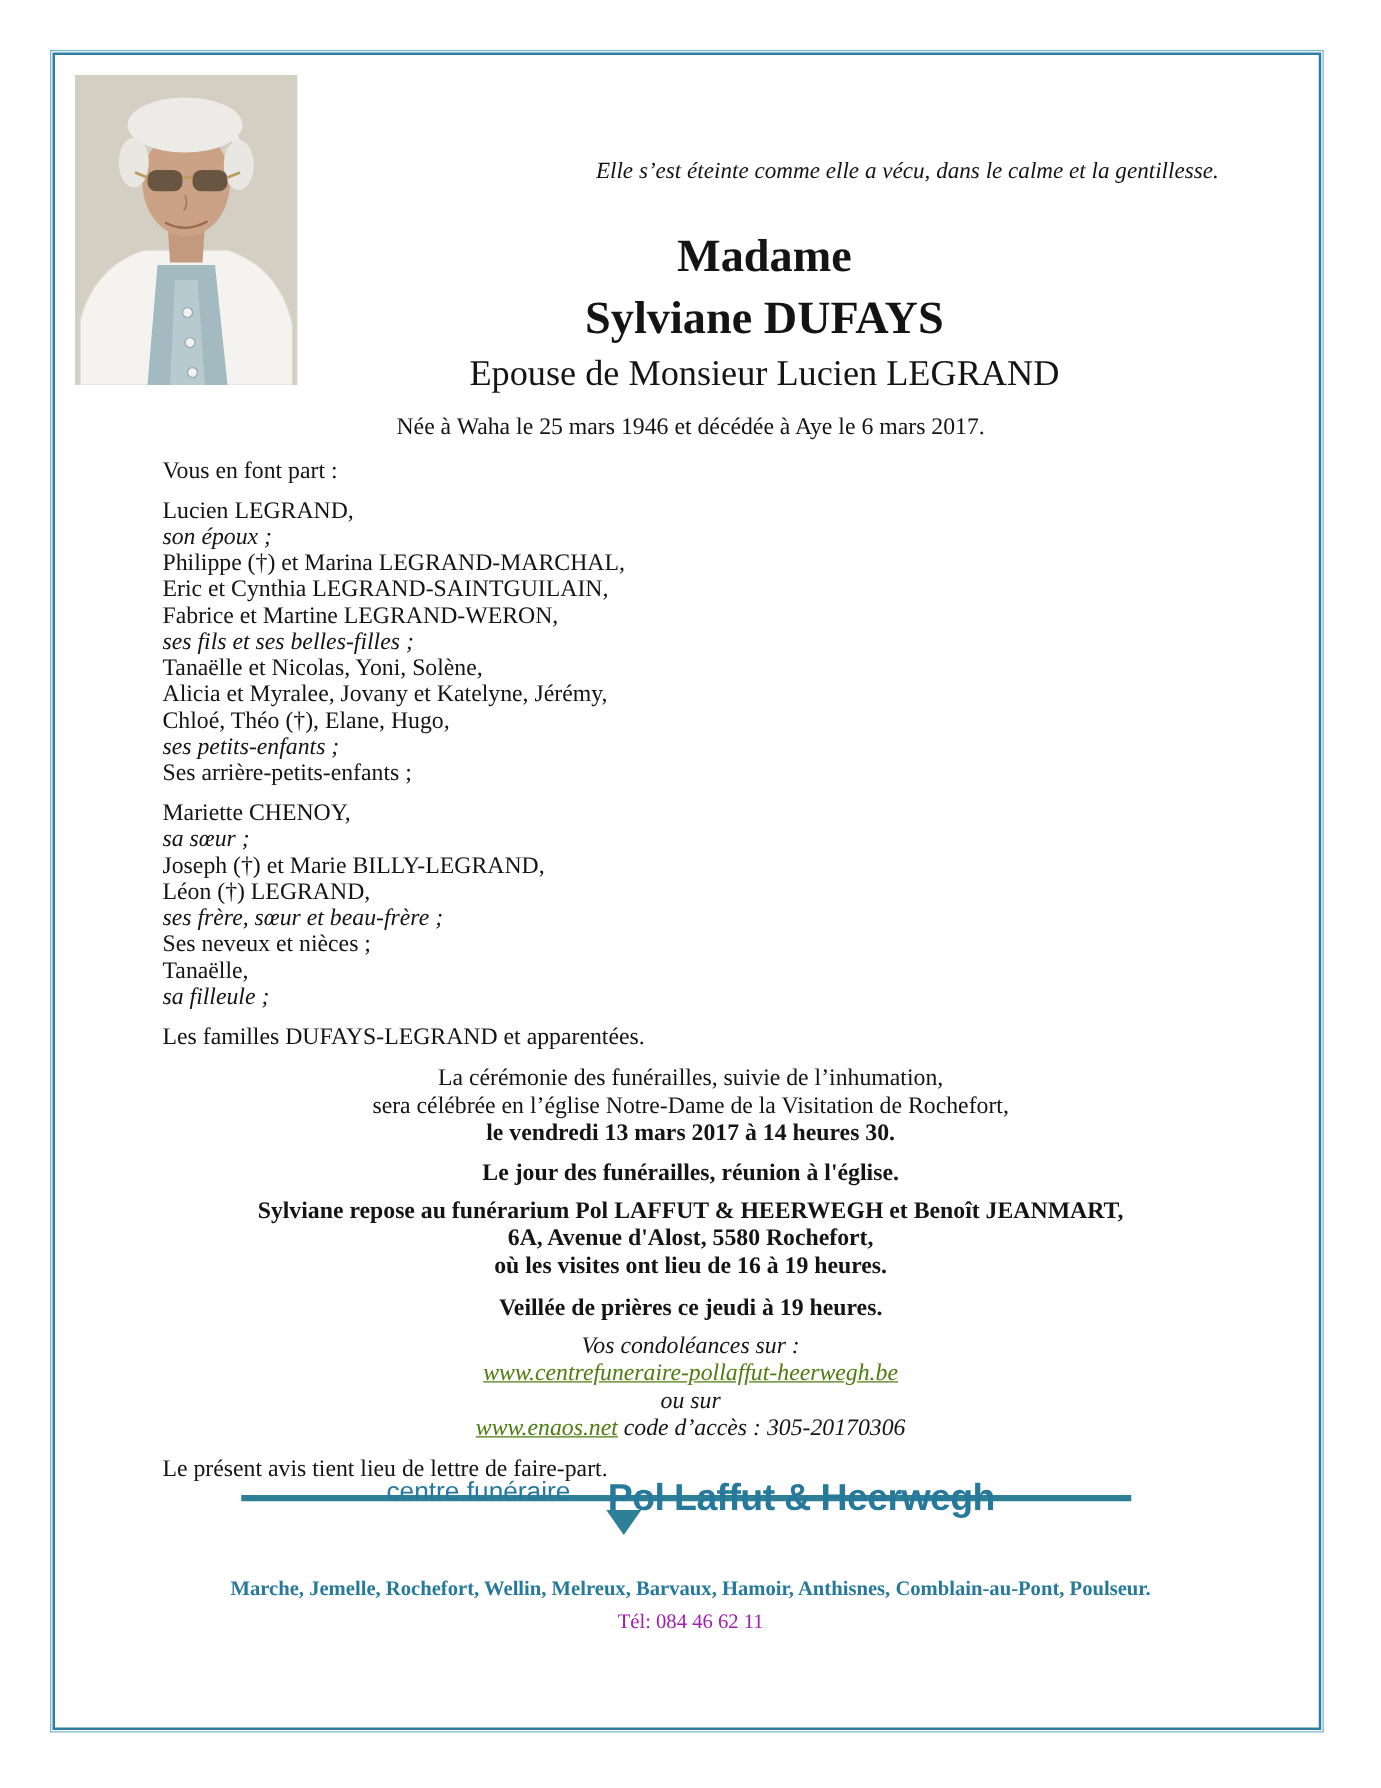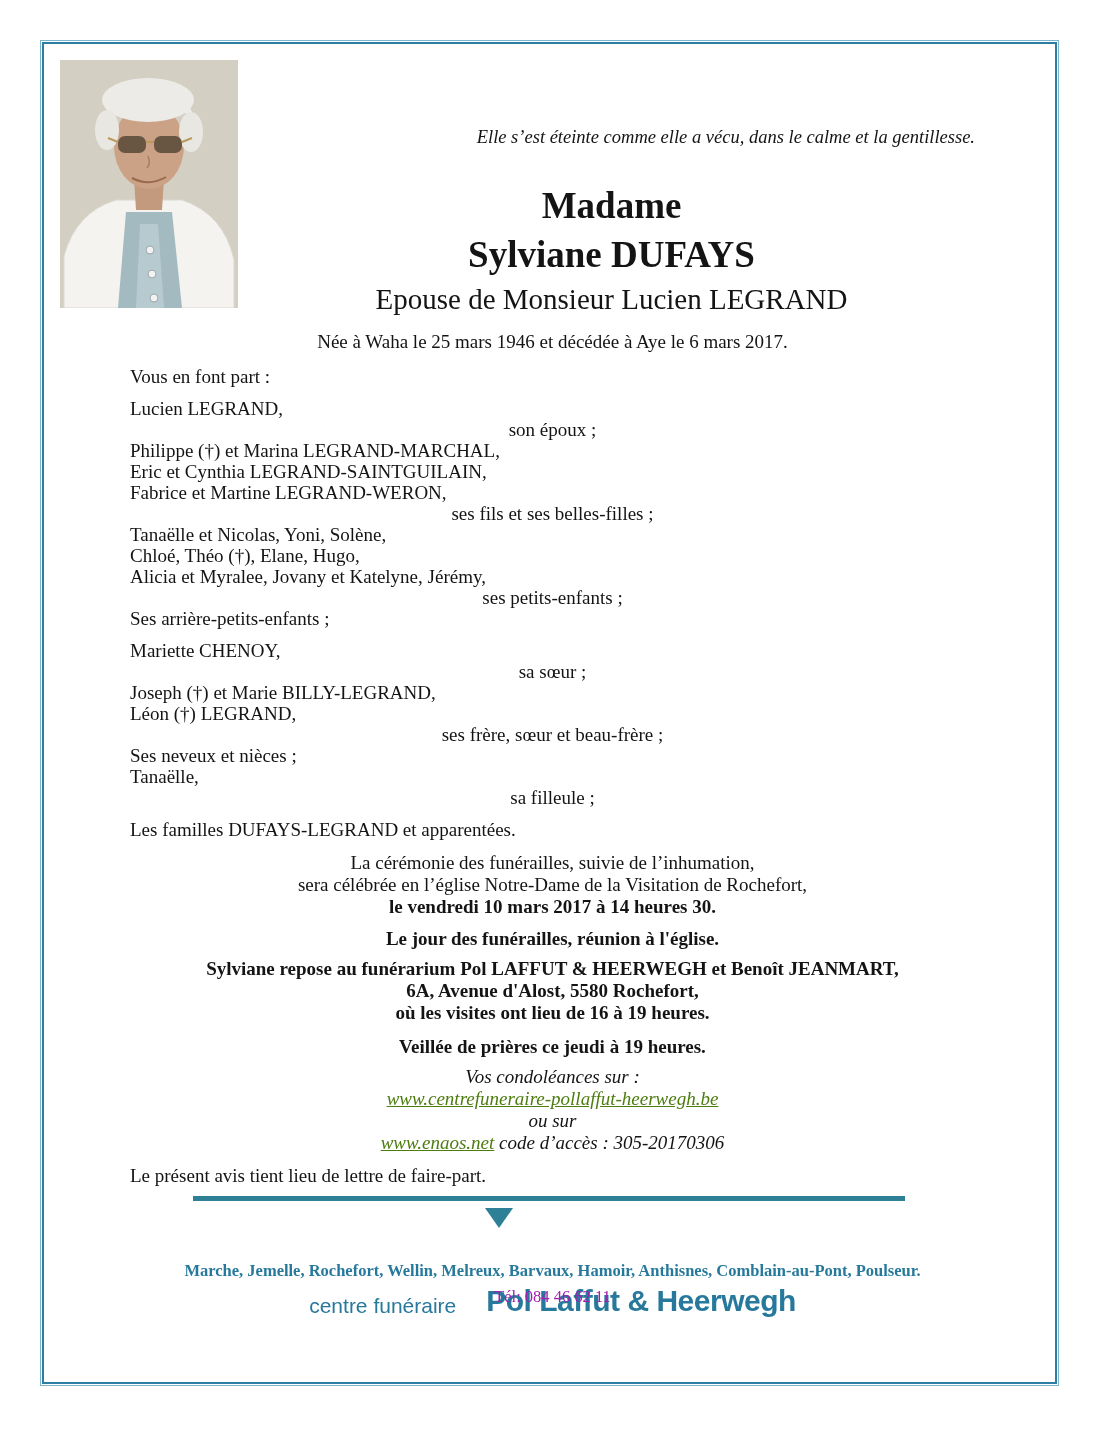--- a/index.html
+++ b/index.html
@@ -18,42 +18,42 @@
          font-style:italic;font-size:18.5px;}
 
   .titleblock{position:absolute;left:130px;top:181px;width:845px;
               box-sizing:border-box;padding-left:118px;text-align:center;}
   .t1{font-weight:bold;font-size:37px;line-height:49px;}
   .t2{font-size:29px;line-height:40px;}
 
   .birth{position:absolute;left:130px;top:331px;width:845px;text-align:center;font-size:19px;}
 
   .family{position:absolute;left:130px;top:366px;width:845px;font-size:19px;line-height:21px;}
-  .fam-label{text-align:center;}
+  .fam-label{text-align:left;font-style:italic;}
   .gap{margin-top:11px;}
   .intro{margin-bottom:11px;}
 
   .ceremony{position:absolute;left:130px;top:852px;width:845px;text-align:center;
             font-size:19px;line-height:22px;}
   .bold{font-weight:bold;}
   .italic{font-style:italic;}
   .mt8{margin-top:8px;}
   .mt10{margin-top:10px;}
   .mt12{margin-top:12px;}
   .link{color:#4d7c0f;text-decoration:underline;font-style:italic;cursor:pointer;}
 
   .notice{position:absolute;left:130px;top:1165px;font-size:19px;}
 
   
   .rule{position:absolute;left:193px;top:1196px;width:712px;height:5px;background:#2d8096;}
   .triangle{position:absolute;left:485px;top:1208px;width:0;height:0;
             border-left:14px solid transparent;border-right:14px solid transparent;
             border-top:20px solid #2d8096;}
-  .brandrow{position:absolute;left:130px;top:1284px;width:845px;display:flex;
-            justify-content:center;align-items:flex-end;gap:30px;
+  .brandrow{position:absolute;left:130px;top:1182px;width:845px;display:flex;
+            justify-content:center;align-items:flex-start;gap:30px;
             font-family:"Liberation Sans",sans-serif;color:#27799c;white-space:nowrap;}
   .brand-prefix{font-size:21px;}
   .brand-name{font-size:30px;font-weight:bold;letter-spacing:-0.5px;}
   .towns{position:absolute;left:100px;top:1261px;width:905px;text-align:center;
          font-weight:bold;font-size:16.5px;color:#27799c;}
   .tel{position:absolute;left:130px;top:1287px;width:845px;text-align:center;
        font-weight:normal;font-size:16.5px;color:#a21caf;}
 </style>
 </head>
 <body>
@@ -108,39 +108,39 @@
 
   <div class="family">
     <div class="intro">Vous en font part :</div>
     <div>Lucien LEGRAND,</div>
     <div class="fam-label">son époux ;</div>
     <div>Philippe (†) et Marina LEGRAND-MARCHAL,</div>
     <div>Eric et Cynthia LEGRAND-SAINTGUILAIN,</div>
     <div>Fabrice et Martine LEGRAND-WERON,</div>
     <div class="fam-label">ses fils et ses belles-filles ;</div>
     <div>Tanaëlle et Nicolas, Yoni, Solène,</div>
+    <div>Alicia et Myralee, Jovany et Katelyne, Jérémy,</div>
     <div>Chloé, Théo (†), Elane, Hugo,</div>
-    <div>Alicia et Myralee, Jovany et Katelyne, Jérémy,</div>
     <div class="fam-label">ses petits-enfants ;</div>
     <div>Ses arrière-petits-enfants ;</div>
     <div class="gap">Mariette CHENOY,</div>
     <div class="fam-label">sa sœur ;</div>
     <div>Joseph (†) et Marie BILLY-LEGRAND,</div>
     <div>Léon (†) LEGRAND,</div>
     <div class="fam-label">ses frère, sœur et beau-frère ;</div>
     <div>Ses neveux et nièces ;</div>
     <div>Tanaëlle,</div>
     <div class="fam-label">sa filleule ;</div>
     <div class="gap">Les familles DUFAYS-LEGRAND et apparentées.</div>
   </div>
 
   <div class="ceremony">
     <div>La cérémonie des funérailles, suivie de l’inhumation,</div>
     <div>sera célébrée en l’église Notre-Dame de la Visitation de Rochefort,</div>
-    <div class="bold">le vendredi 10 mars 2017 à 14 heures 30.</div>
+    <div class="bold">le vendredi 13 mars 2017 à 14 heures 30.</div>
     <div class="bold mt10">Le jour des funérailles, réunion à l'église.</div>
     <div class="bold mt8">Sylviane repose au funérarium Pol LAFFUT &amp; HEERWEGH et Benoît JEANMART,</div>
     <div class="bold">6A, Avenue d'Alost, 5580 Rochefort,</div>
     <div class="bold">où les visites ont lieu de 16 à 19 heures.</div>
     <div class="bold mt12">Veillée de prières ce jeudi à 19 heures.</div>
     <div class="italic mt8">Vos condoléances sur :</div>
     <div>
       <span class="link">www.centrefuneraire-pollaffut-heerwegh.be</span>
     </div>
     <div class="italic">ou sur</div>

